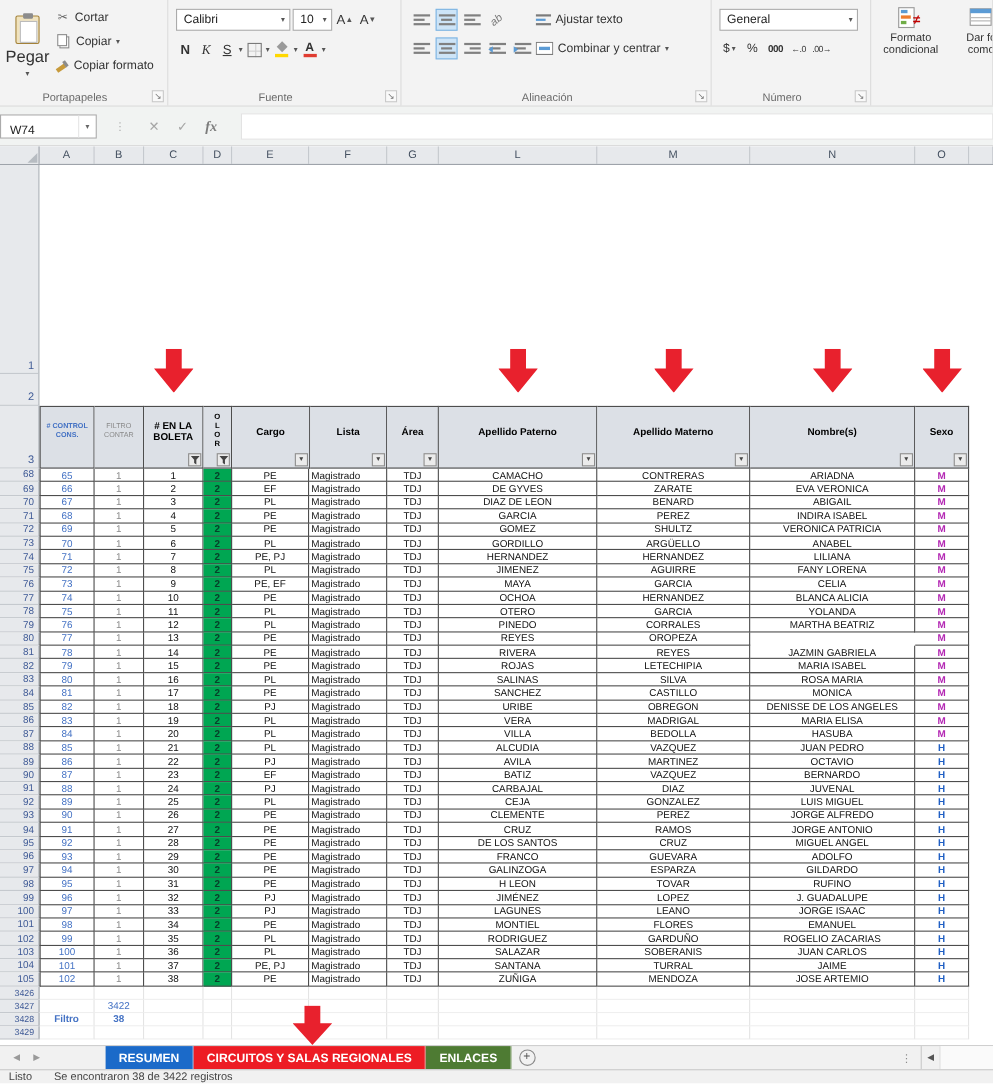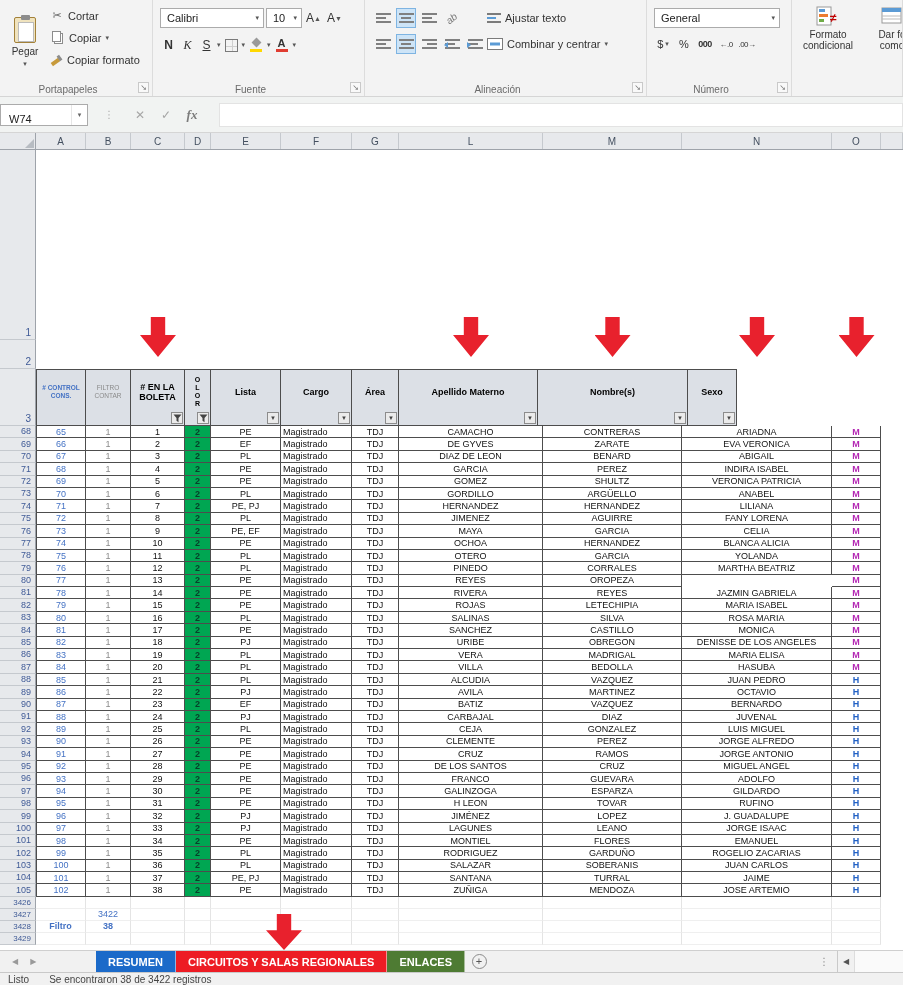--- a/index.html
+++ b/index.html
@@ -6,21 +6,21 @@
 html,body{width:903px;height:985px}
 body{font-family:"Liberation Sans",sans-serif;background:#fff;overflow:hidden}
 #app{position:relative;width:903px;height:985px;overflow:hidden;background:#F3F3F3}
 
 
 #ribbon{position:absolute;top:0;left:0;width:903px;height:97px;background:#F3F3F3;border-bottom:1px solid #D5D5D5;display:flex}
 .rgroup{position:relative;height:96px;border-right:1px solid #DCDCDC;flex:none}
 .glabel{position:absolute;bottom:1px;left:0;right:16px;text-align:center;font-size:10px;color:#6A6A6A;white-space:nowrap}
 .launcher{position:absolute;bottom:3px;right:3px;width:11px;height:11px;font-size:8px;line-height:10px;text-align:center;color:#777;border:1px solid #C9C9C9;background:#F9F9F9}
 .dd{font-size:7px;color:#555}
-.blabel{font-size:10px;color:#333}
+.blabel{font-size:15px;color:#333}
 
 #grp-clipboard{width:153px}
 .paste-btn{position:absolute;left:3px;top:3px;width:44px;height:78px;display:flex;flex-direction:column;align-items:center;justify-content:center;gap:3px}
 .clipboard-icon{width:22px;height:26px;background:#F0E3BE;border:1px solid #A38138;border-radius:2px;position:relative}
 .clipboard-icon::before{content:"";position:absolute;top:-3px;left:6px;width:9px;height:5px;background:#8C8C8C;border-radius:1px}
 .clipboard-icon::after{content:"";position:absolute;top:4px;left:3px;width:14px;height:18px;background:#FFF;border:1px solid #BBB}
 .sbtns{position:absolute;left:50px;top:7px;display:flex;flex-direction:column;gap:5px}
 .sbtn{display:flex;align-items:center;gap:4px;font-size:11px;color:#333;height:17px;white-space:nowrap}
 .sbtn .ic{width:14px;text-align:center;font-size:11px;color:#666}
 .copy-ic{width:9px;height:11px;border:1px solid #8C8C8C;background:#FFF;box-shadow:2px 2px 0 -1px #FFF,2px 2px 0 0 #8C8C8C;margin:0 4px 2px 2px}
@@ -356,30 +356,34 @@
             </div>
           </div>
           <div class="hcell vertical" style="width: 26px;">
             <div class="vtext">OLOR</div>
             <div class="filterbtn">
               <svg width="9" height="9" viewBox="0 0 9 9">
                 <path d="M0.5 0.5h8L5.5 4v4.2L3.5 6.8V4Z" fill="#444"></path>
               </svg>
             </div>
           </div>
+          <div class="hcell" style="width: 71px;">
+            <div class="hlabel">Cargo</div>
+            <div class="filterbtn">▼</div>
+          </div>
           <div class="hcell" style="width: 70px;">
             <div class="hlabel">Lista</div>
             <div class="filterbtn">▼</div>
           </div>
-          <div class="hcell" style="width: 71px;">
-            <div class="hlabel">Cargo</div>
-            <div class="filterbtn">▼</div>
-          </div>
           <div class="hcell" style="width: 47px;">
             <div class="hlabel">Área</div>
+            <div class="filterbtn">▼</div>
+          </div>
+          <div class="hcell" style="width: 144px;">
+            <div class="hlabel">Apellido Paterno</div>
             <div class="filterbtn">▼</div>
           </div>
           <div class="hcell" style="width: 139px;">
             <div class="hlabel">Apellido Materno</div>
             <div class="filterbtn">▼</div>
           </div>
           <div class="hcell" style="width: 150px;">
             <div class="hlabel">Nombre(s)</div>
             <div class="filterbtn">▼</div>
           </div>

